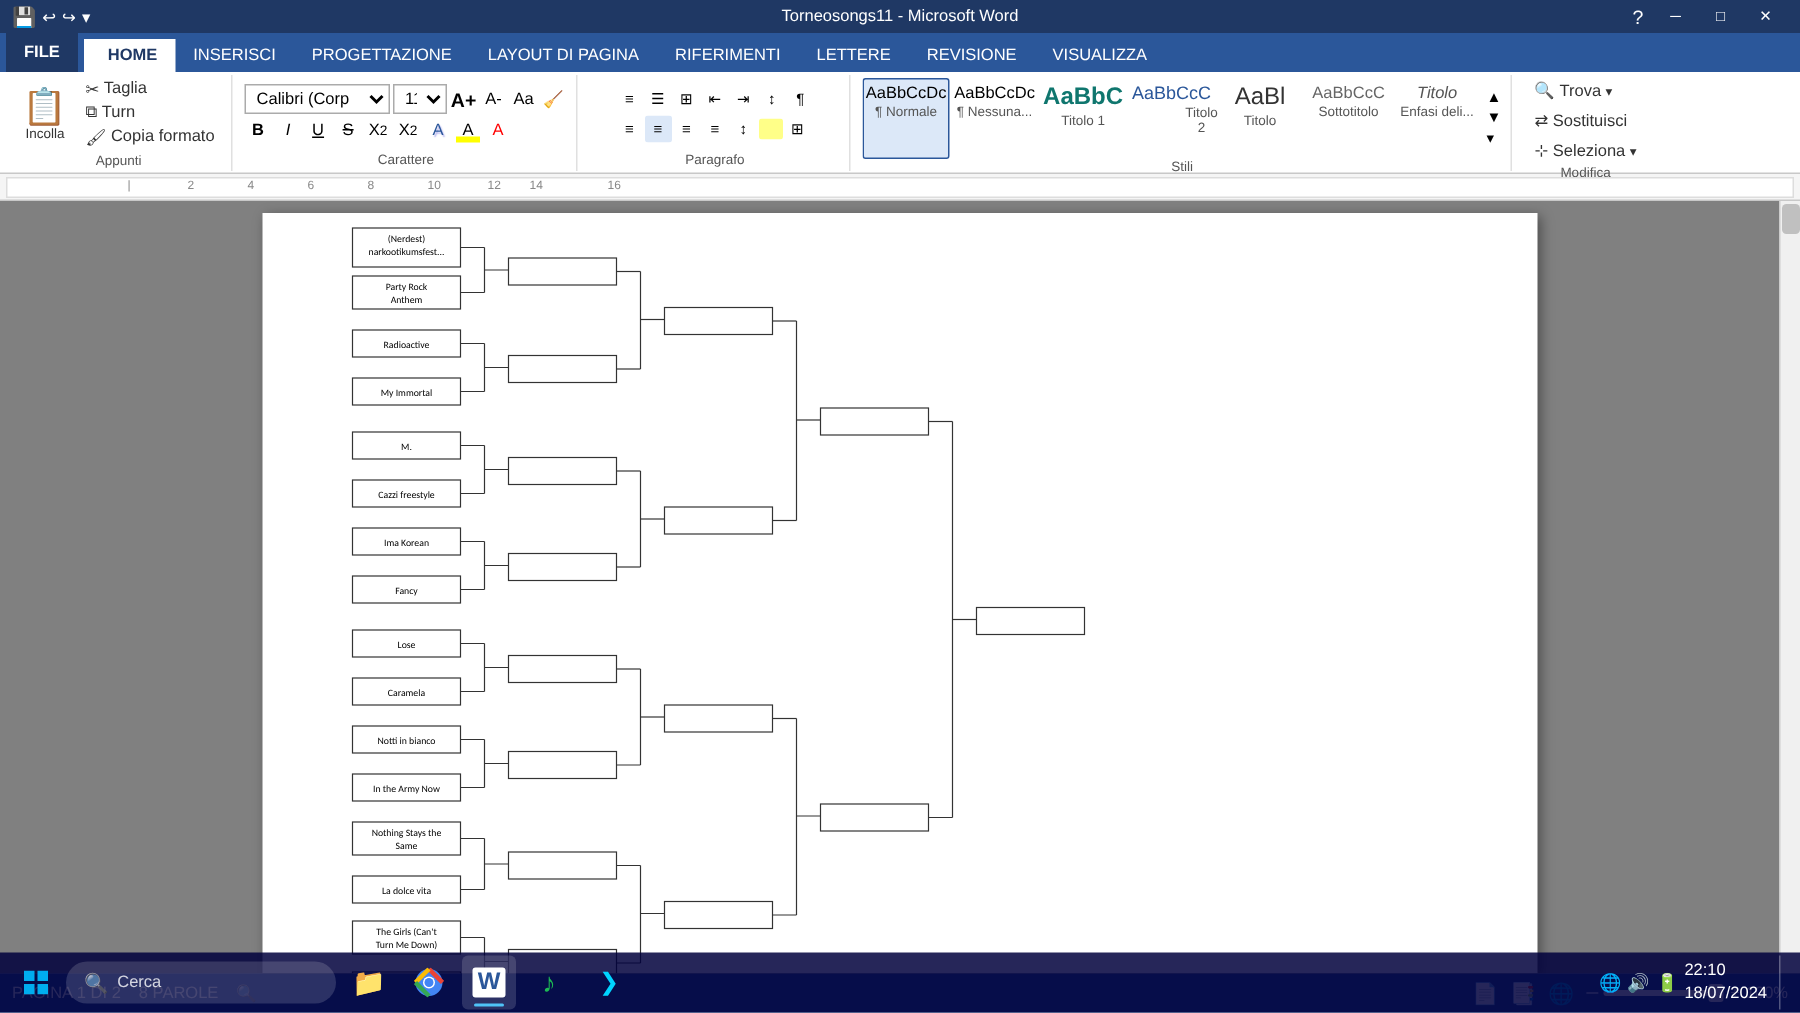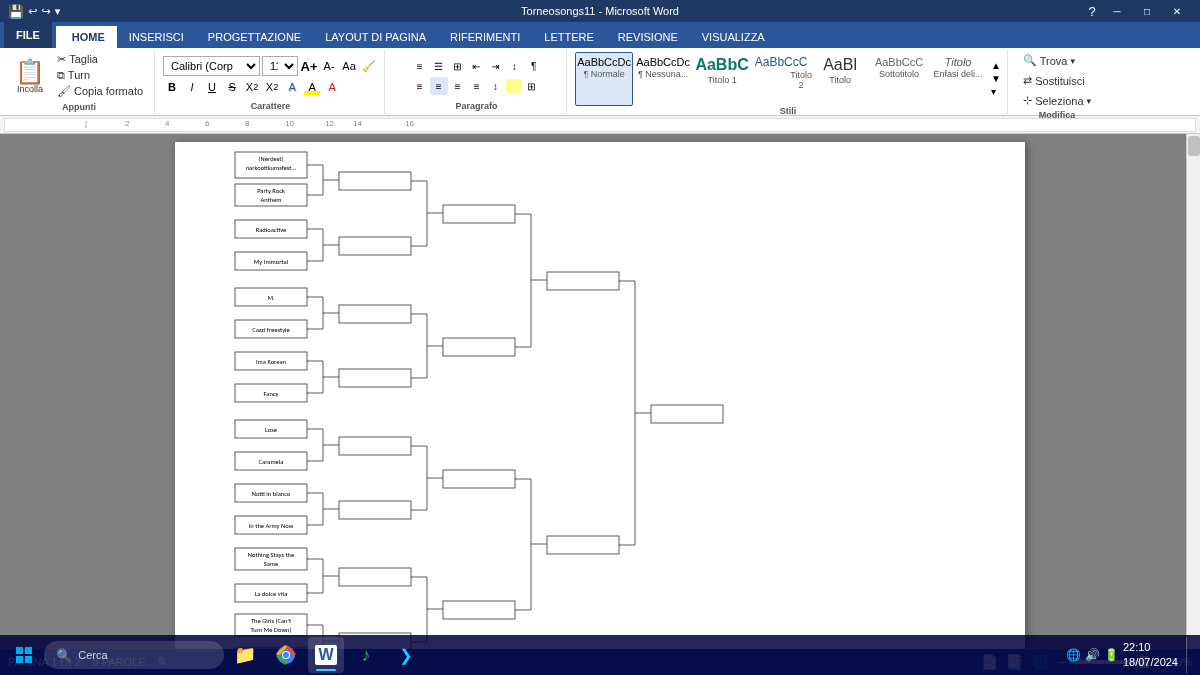--- a/index.html
+++ b/index.html
@@ -59,21 +59,20 @@
       height: 64px;
       border-right: 1px solid #e0e0e0;
       padding: 2px 6px;
       min-width: fit-content;
     }
     .ribbon-group-label {
       font-size: 9px;
       color: #555;
       margin-top: auto;
       padding-bottom: 1px;
-      font-weight: bold;
     }
     .ribbon-group-content {
       display: flex;
       align-items: center;
       gap: 2px;
       flex: 1;
     }
 
     
     .paste-btn {

